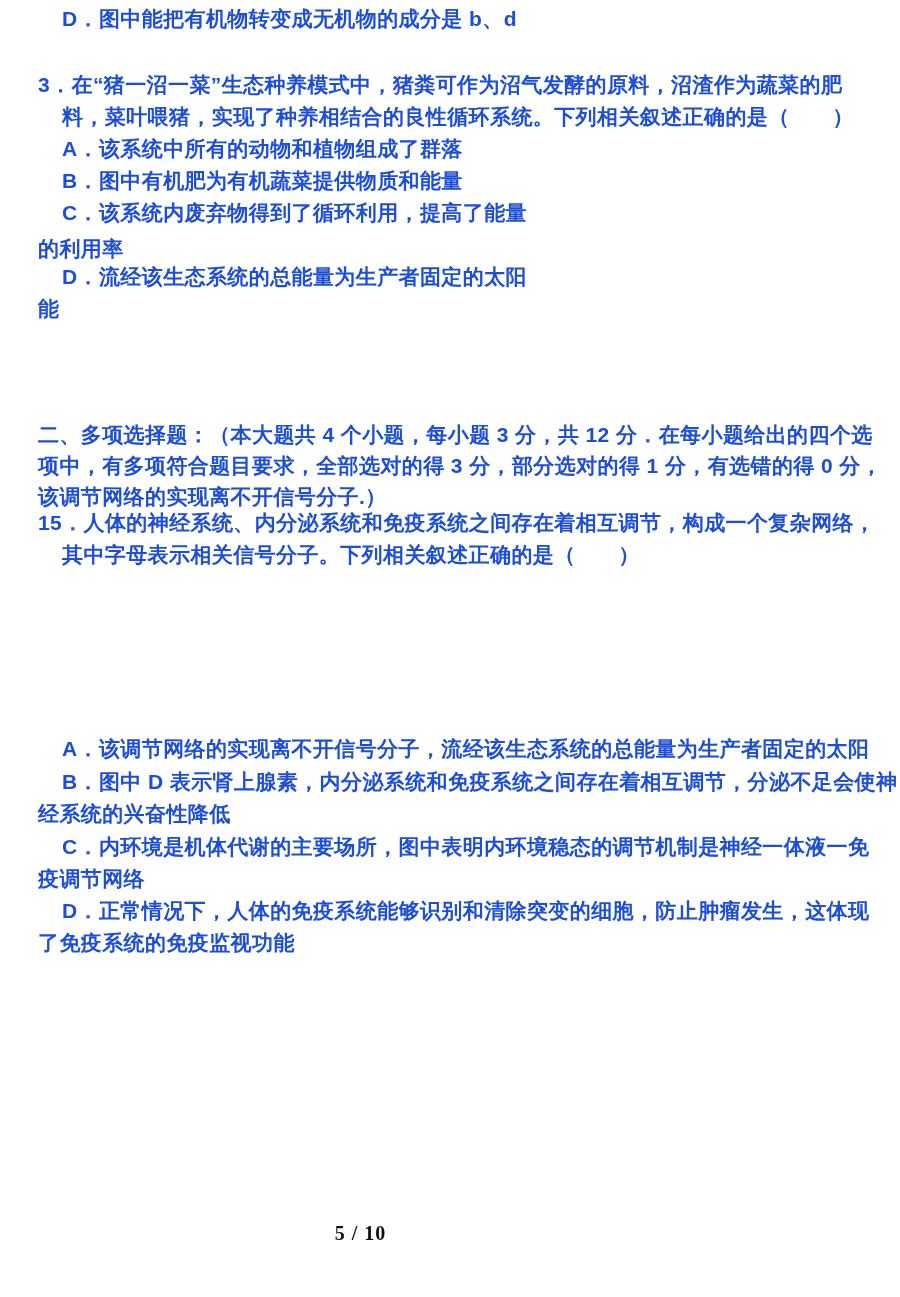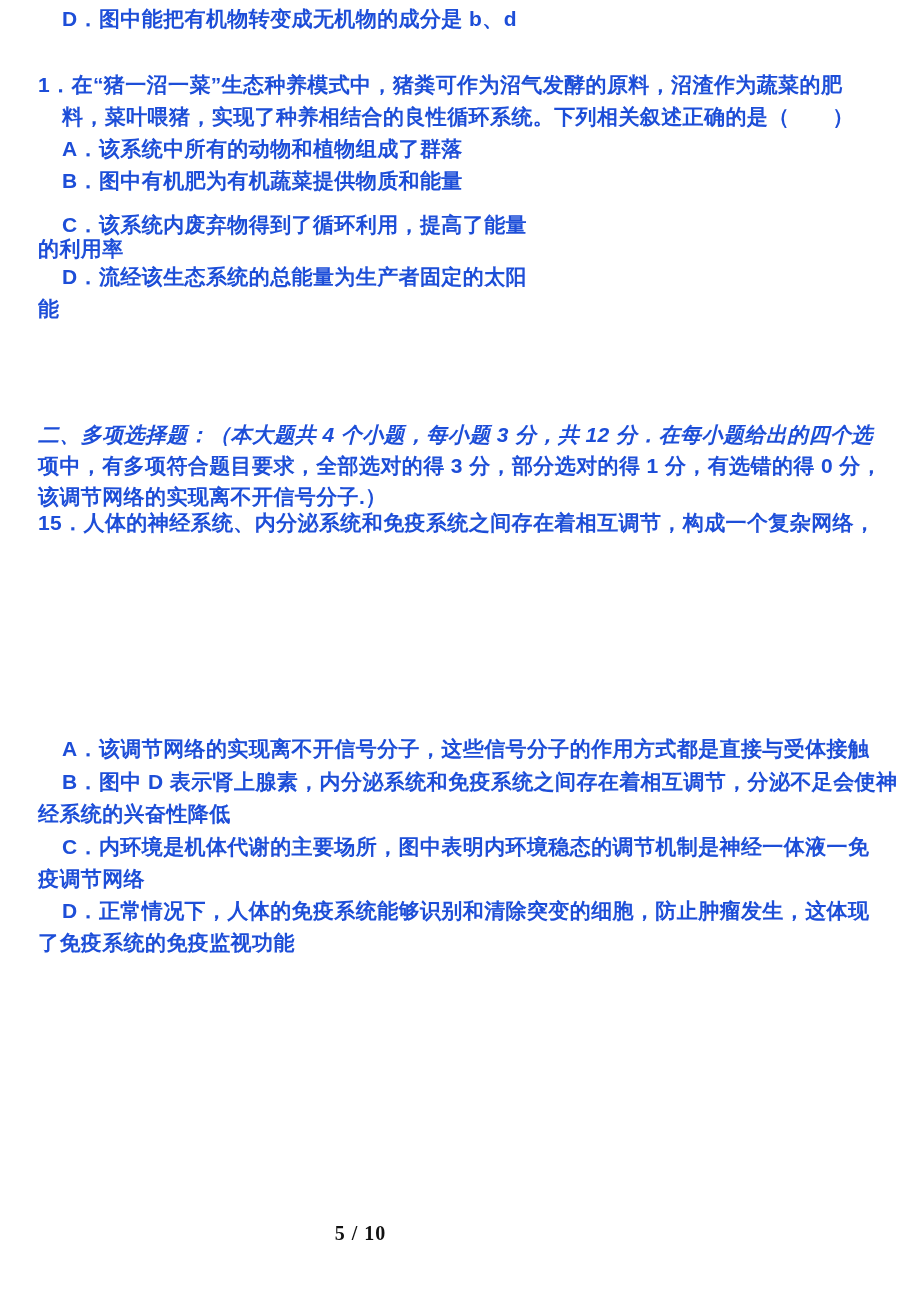--- a/index.html
+++ b/index.html
@@ -50,38 +50,39 @@
     background: #ffffff;
   }
 </style>
 </head>
 <body>
 
 <div class="page">
 
   <div class="line at-indent" style="top: 8px;">D．图中能把有机物转变成无机物的成分是 b、d</div>
 
-  <div class="line at-margin" style="top: 74px;">1．在“猪一沼一菜”生态种养模式中，猪粪可作为沼气发酵的原料，沼渣作为蔬菜的肥</div>
+  <div class="line at-margin" style="top: 74px;">3．在“猪一沼一菜”生态种养模式中，猪粪可作为沼气发酵的原料，沼渣作为蔬菜的肥</div>
   <div class="line at-indent" style="top: 106px;">料，菜叶喂猪，实现了种养相结合的良性循环系统。下列相关叙述正确的是（　　）</div>
   <div class="line at-indent" style="top: 138px;">A．该系统中所有的动物和植物组成了群落</div>
   <div class="line at-indent" style="top: 170px;">B．图中有机肥为有机蔬菜提供物质和能量</div>
-  <div class="line at-indent" style="top: 214px;">C．该系统内废弃物得到了循环利用，提高了能量</div>
+  <div class="line at-indent" style="top: 202px;">C．该系统内废弃物得到了循环利用，提高了能量</div>
   <div class="line at-margin" style="top: 238px;">的利用率</div>
   <div class="line at-indent" style="top: 266px;">D．流经该生态系统的总能量为生产者固定的太阳</div>
   <div class="line at-margin" style="top: 298px;">能</div>
 
-  <div class="line at-margin" style="top: 424px; font-style: italic;">二、多项选择题：（本大题共 4 个小题，每小题 3 分，共 12 分．在每小题给出的四个选</div>
+  <div class="line at-margin" style="top: 424px;">二、多项选择题：（本大题共 4 个小题，每小题 3 分，共 12 分．在每小题给出的四个选</div>
   <div class="line at-margin" style="top: 455px;">项中，有多项符合题目要求，全部选对的得 3 分，部分选对的得 1 分，有选错的得 0 分，</div>
   <div class="line at-margin" style="top: 486px;">该调节网络的实现离不开信号分子.）</div>
 
   <div class="line at-margin" style="top: 512px;">15．人体的神经系统、内分泌系统和免疫系统之间存在着相互调节，构成一个复杂网络，</div>
+  <div class="line at-indent" style="top: 544px;">其中字母表示相关信号分子。下列相关叙述正确的是（　　）</div>
 
   <div class="figure-gap"></div>
 
-  <div class="line at-indent" style="top: 738px;">A．该调节网络的实现离不开信号分子，这些信号分子的作用方式都是直接与受体接触</div>
+  <div class="line at-indent" style="top: 738px;">A．该调节网络的实现离不开信号分子，流经该生态系统的总能量为生产者固定的太阳</div>
   <div class="line at-indent" style="top: 771px;">B．图中 D 表示肾上腺素，内分泌系统和免疫系统之间存在着相互调节，分泌不足会使神</div>
   <div class="line at-margin" style="top: 803px;">经系统的兴奋性降低</div>
   <div class="line at-indent" style="top: 836px;">C．内环境是机体代谢的主要场所，图中表明内环境稳态的调节机制是神经一体液一免</div>
   <div class="line at-margin" style="top: 868px;">疫调节网络</div>
   <div class="line at-indent" style="top: 900px;">D．正常情况下，人体的免疫系统能够识别和清除突变的细胞，防止肿瘤发生，这体现</div>
   <div class="line at-margin" style="top: 932px;">了免疫系统的免疫监视功能</div>
 
   <div class="footer">5 / 10</div>
 
 </div>

